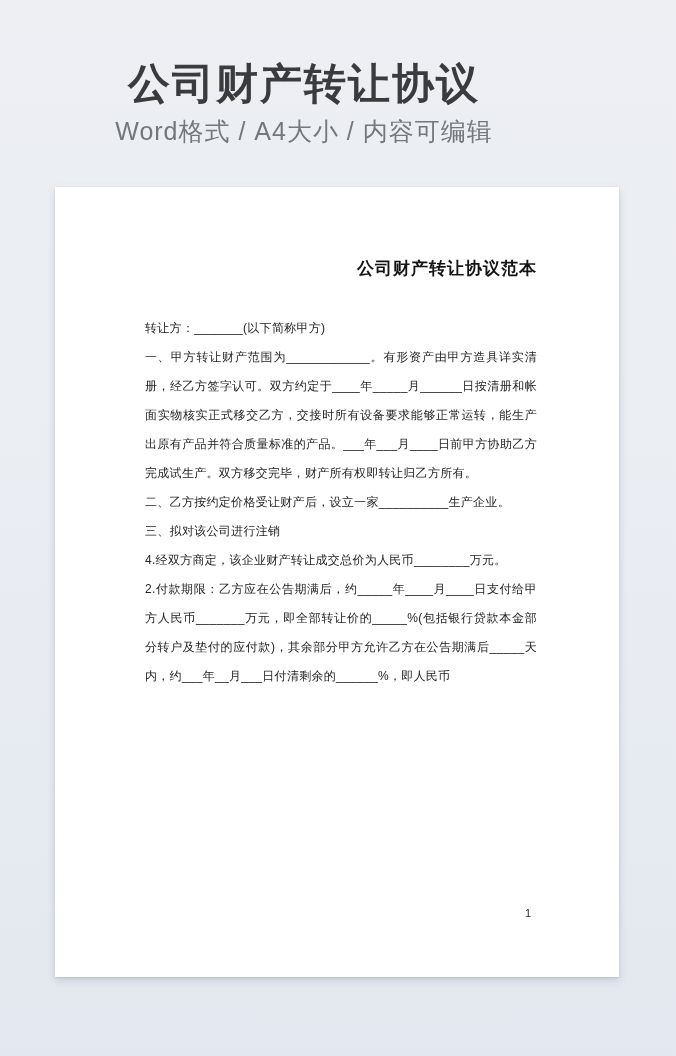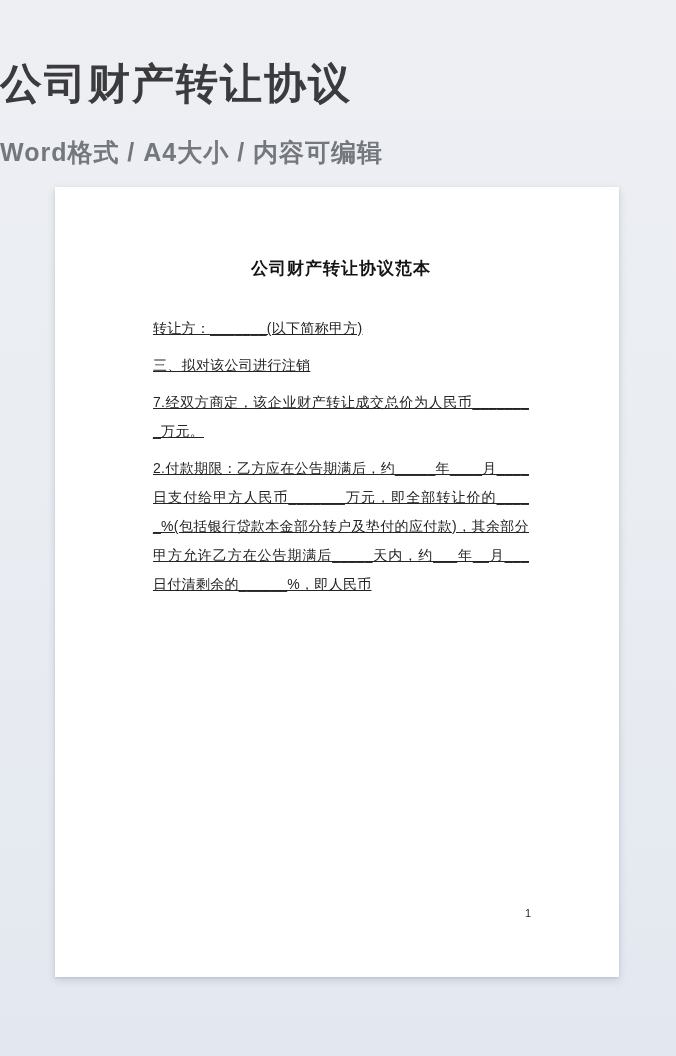--- a/index.html
+++ b/index.html
@@ -12,65 +12,65 @@
     width: 676px;
     height: 1056px;
     overflow: hidden;
     background: linear-gradient(180deg, #edeff3 0%, #eaedf2 45%, #e3e8f0 100%);
   }
   .hero {
     position: absolute;
     top: 60px;
     left: 0;
     width: 608px;
+    text-align: center;
   }
   .hero-title {
     font-size: 42px;
     line-height: 1.15;
     font-weight: 800;
     letter-spacing: 2px;
     color: #3b3b3d;
     margin: 0;
   }
   .hero-subtitle {
-    margin-top: 28px;
+    margin-top: 7px;
     font-size: 25px;
-    font-weight: 700;
+    font-weight: 400;
     letter-spacing: 1px;
     color: #74777c;
   }
   .page {
     position: absolute;
     left: 55px;
     top: 187px;
     width: 564px;
     height: 790px;
     background: #ffffff;
     box-shadow: 0 3px 8px rgba(40, 52, 80, 0.16), 0 1px 2px rgba(40, 52, 80, 0.10);
     box-sizing: border-box;
     padding: 70px 82px 0 90px;
     overflow: hidden;
   }
   .doc-title {
     margin: 0 0 34px 0;
-    text-align: center;
+    text-align: right;
     font-size: 17px;
     font-weight: 700;
     color: #141414;
     letter-spacing: 1px;
   }
   .doc-body p {
-    margin: 8px;
-    font-size: 14px;
+    margin: 0;
+    font-size: 12px;
     line-height: 29px;
     text-align: justify;
     color: #242424;
     letter-spacing: 0.3px;
     word-break: break-all;
-    text-decoration: underline;
   }
   .page-number {
     position: absolute;
     top: 720px;
     right: 88px;
     font-size: 11px;
     color: #2a2a2a;
   }
 </style>
 </head>
@@ -85,25 +85,27 @@
 
   <div class="page">
     <h2 class="doc-title">公司财产转让协议范本</h2>
 
     <div class="doc-body">
 
         <p>转让方：_______(以下简称甲方)</p>
 
 
 
+        <p>一、甲方转让财产范围为____________。有形资产由甲方造具详实清册，经乙方签字认可。双方约定于____年_____月______日按清册和帐面实物核实正式移交乙方，交接时所有设备要求能够正常运转，能生产出原有产品并符合质量标准的产品。___年___月____日前甲方协助乙方完成试生产。双方移交完毕，财产所有权即转让归乙方所有。</p>
 
+        <p>二、乙方按约定价格受让财产后，设立一家__________生产企业。</p>
 
         <p>三、拟对该公司进行注销</p>
 
-        <p>7.经双方商定，该企业财产转让成交总价为人民币________万元。</p>
+        <p>4.经双方商定，该企业财产转让成交总价为人民币________万元。</p>
 
         <p>2.付款期限：乙方应在公告期满后，约_____年____月____日支付给甲方人民币_______万元，即全部转让价的_____%(包括银行贷款本金部分转户及垫付的应付款)，其余部分甲方允许乙方在公告期满后_____天内，约___年__月___日付清剩余的______%，即人民币</p>
       </div>
 
     <div class="page-number">1</div>
   </div>
 
 </div>
 
 </body></html>

